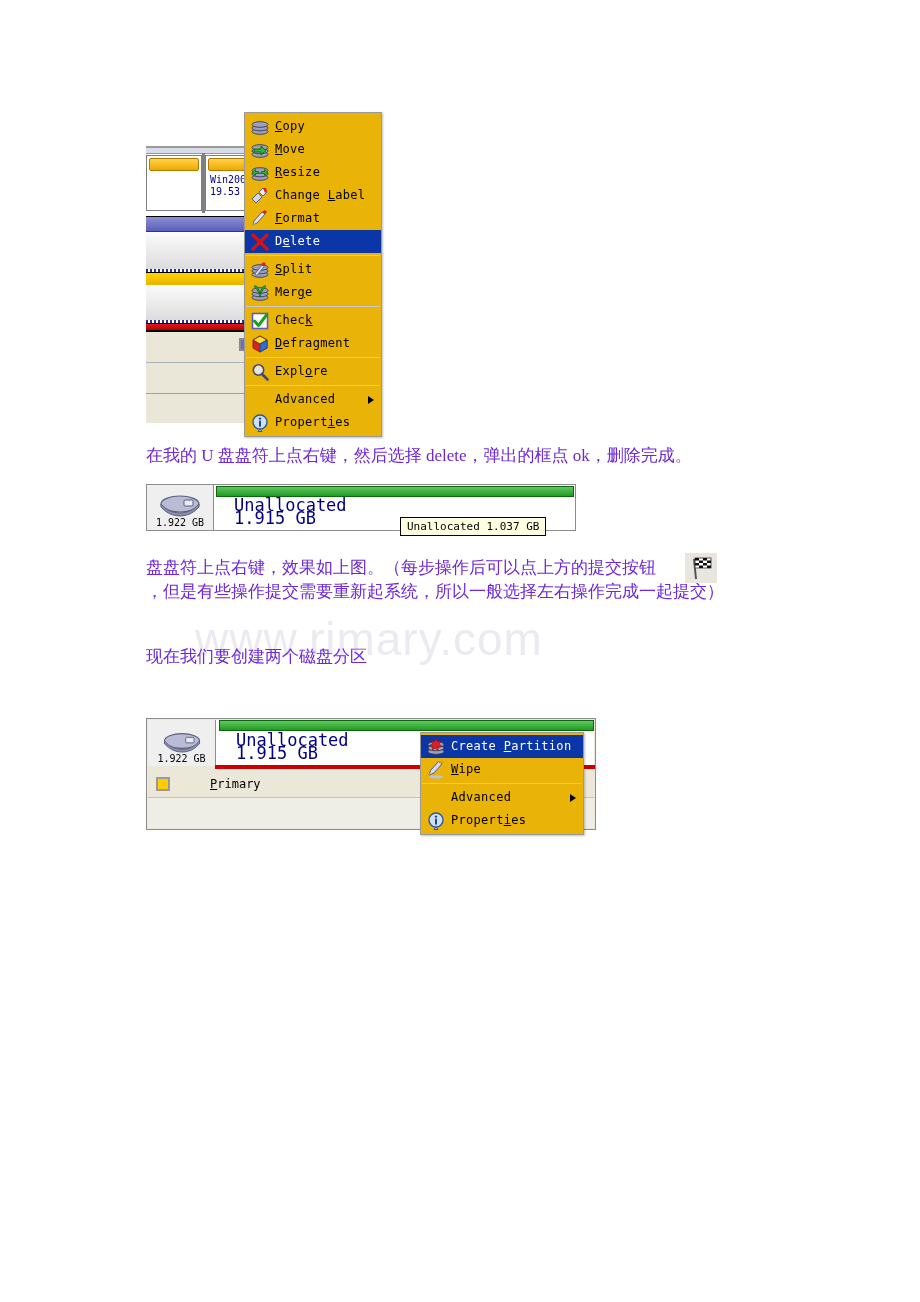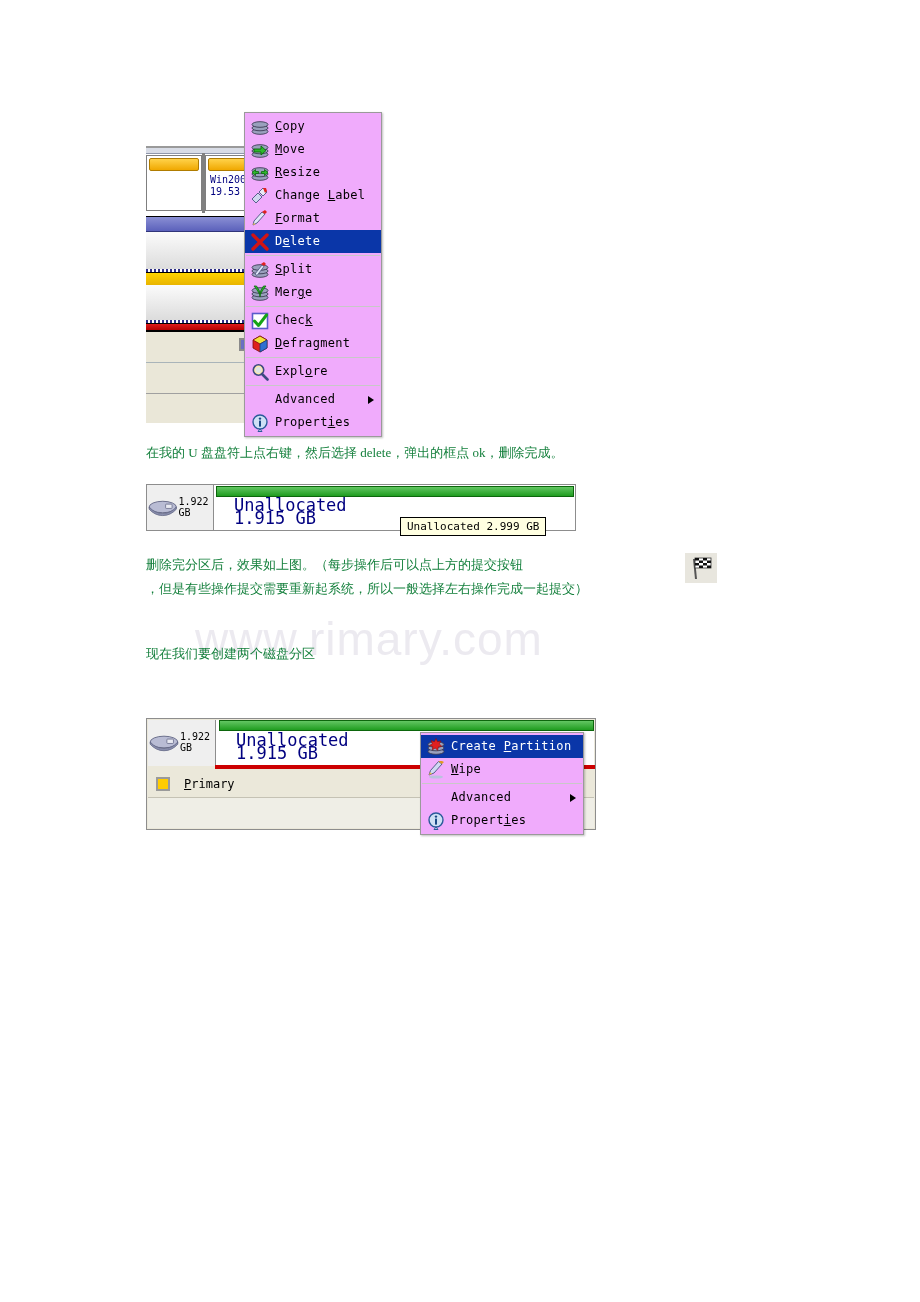--- a/index.html
+++ b/index.html
@@ -24,22 +24,22 @@
     color: #eceaf0;
     white-space: nowrap;
     user-select: none;
     z-index: 1;
   }
 
   
   .para {
     position: absolute;
     font-family: "Liberation Serif", "DejaVu Serif", serif;
-    font-size: 13px;
-    color: #15803d;
+    font-size: 17px;
+    color: #6d28d9;
     white-space: nowrap;
     z-index: 3;
   }
 
   
   
   
   .fig1 { position: absolute; left: 146px; top: 146px; width: 236px; height: 277px; z-index: 2; }
 
   .pm-graph {
@@ -91,21 +91,21 @@
   .bar-cream { background:#eae7d8; }
 
   .legend-sq {
     position:absolute; width:13px; height:13px;
     background:#6a6fc4; border:2px solid #8a8a8a; box-sizing:border-box;
   }
 
   
   .ctxmenu {
     position:absolute;
-    background:#f0abfc;
+    background:#eab308;
     border:1px solid #9a9a9a;
     box-shadow: 1px 1px 2px rgba(0,0,0,.25);
     padding: 2px 0;
     box-sizing: border-box;
   }
   .mi {
     position:relative; height:23px; line-height:23px;
     display:flex; align-items:center;
     font-family:"DejaVu Sans Mono", monospace;
     font-size:12px; color:#000;
@@ -127,21 +127,21 @@
   }
   .msep { height:1px; background:#c8c8c8; margin:2px 1px; }
 
   
   
   
   .fig2 { position:absolute; left:146px; top:484px; width:430px; height:52px; z-index:2; }
   .dk-col {
     position:absolute; left:0; top:0; width:68px; height:47px;
     background:#efefef; border:1px solid #8d8d8d; box-sizing:border-box;
-    display:flex; align-items:center; justify-content:flex-end;
+    display:flex; flex-direction:column; align-items:center; justify-content:flex-end;
     padding-bottom:2px;
   }
   .dk-size {
     font-family:"DejaVu Sans Mono", monospace; font-size:10px; color:#000;
   }
   .part-col {
     position:absolute; left:68px; top:0; right:0; height:47px;
     background:#ffffff; border:1px solid #8d8d8d; border-left:none; box-sizing:border-box;
   }
   .part-green {
@@ -167,21 +167,21 @@
   
   .fig3 { position:absolute; left:146px; top:718px; width:450px; height:112px; z-index:2; }
   .f3-frame {
     position:absolute; left:0; top:0; width:450px; height:112px;
     background:#ebe8da; border:1px solid #8d8d8d; box-sizing:border-box;
   }
   .f3-redline { position:absolute; left:68px; right:0; top:46px; height:4px; background:#cc0000; }
   .f3-legend-row {
     position:absolute; left:1px; right:1px; top:51px; height:27px;
     background:#ebe8da; border-bottom:1px solid #c5c2b4;
-    display:flex; align-items:center; padding-left:8px;
+    display:flex; align-items:center; padding-left:8px;gap:26px;
   }
   .f3-legend-sq { width:14px;height:14px;background:#ffcc00;border:2px solid #9a9a9a;box-sizing:border-box;}
   .f3-legend-tx {
     margin-left:14px;
     font-family:"DejaVu Sans Mono", monospace; font-size:12px; color:#000;
   }
   .f3-blank { position:absolute; left:1px; right:1px; top:79px; bottom:1px; background:#efeee6; }
 
   
   .flag-icon {
@@ -380,24 +380,24 @@
         <ellipse cx="22" cy="13" rx="19" ry="8" fill="#b9bcd4" stroke="#5c6080" stroke-width="1.2"></ellipse>
         <path d="M3 13 q8 9 19 9 q11 0 19 -9 l0 3 q-8 9 -19 9 q-11 0 -19 -9 z" fill="#8a8fae" stroke="#5c6080" stroke-width="1"></path>
         <rect x="26" y="9" width="9" height="6" rx="1" fill="#e9eaf2" stroke="#5c6080" stroke-width="1"></rect>
       </svg>
       <span class="dk-size">1.922 GB</span>
     </div>
     <div class="part-col">
       <div class="part-green"></div>
       <div class="part-txt"><span>Unallocated</span><br><span>1.915 GB</span></div>
     </div>
-    <div class="tooltip" style="left:254px; top:33px;">Unallocated 2.999 GB</div>
+    <div class="tooltip" style="left:254px; top:33px;">Unallocated 1.037 GB</div>
   </div>
 
-  <div class="para" style="left:146px; top:556px;">删除完分区后，效果如上图。（每步操作后可以点上方的提交按钮</div>
+  <div class="para" style="left:146px; top:556px;">盘盘符上点右键，效果如上图。（每步操作后可以点上方的提交按钮</div>
 
   <div class="flag-icon" style="left:685px; top:553px;">
     <svg width="26" height="24" viewBox="0 0 26 24">
       <line x1="6" y1="3" x2="8" y2="23" stroke="#555" stroke-width="2"></line>
       <g>
         <rect x="7" y="2" width="16" height="10" fill="#fff" stroke="#333" stroke-width="0.8"></rect>
         <g fill="#111">
           <rect x="7" y="2" width="4" height="2.5"></rect>
             <rect x="15" y="2" width="4" height="2.5"></rect>
           <rect x="11" y="4.5" width="4" height="2.5"></rect>

